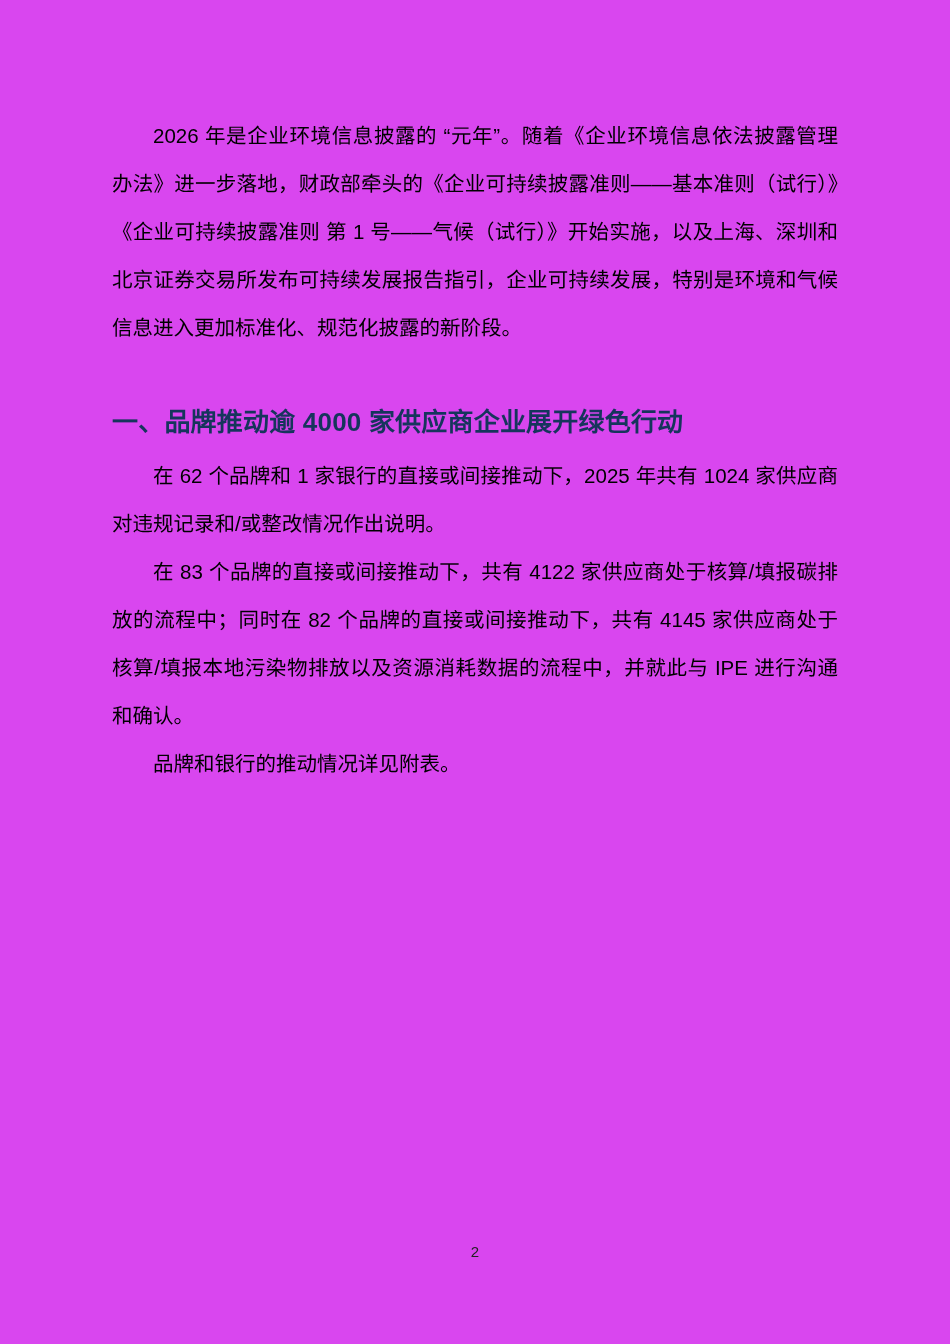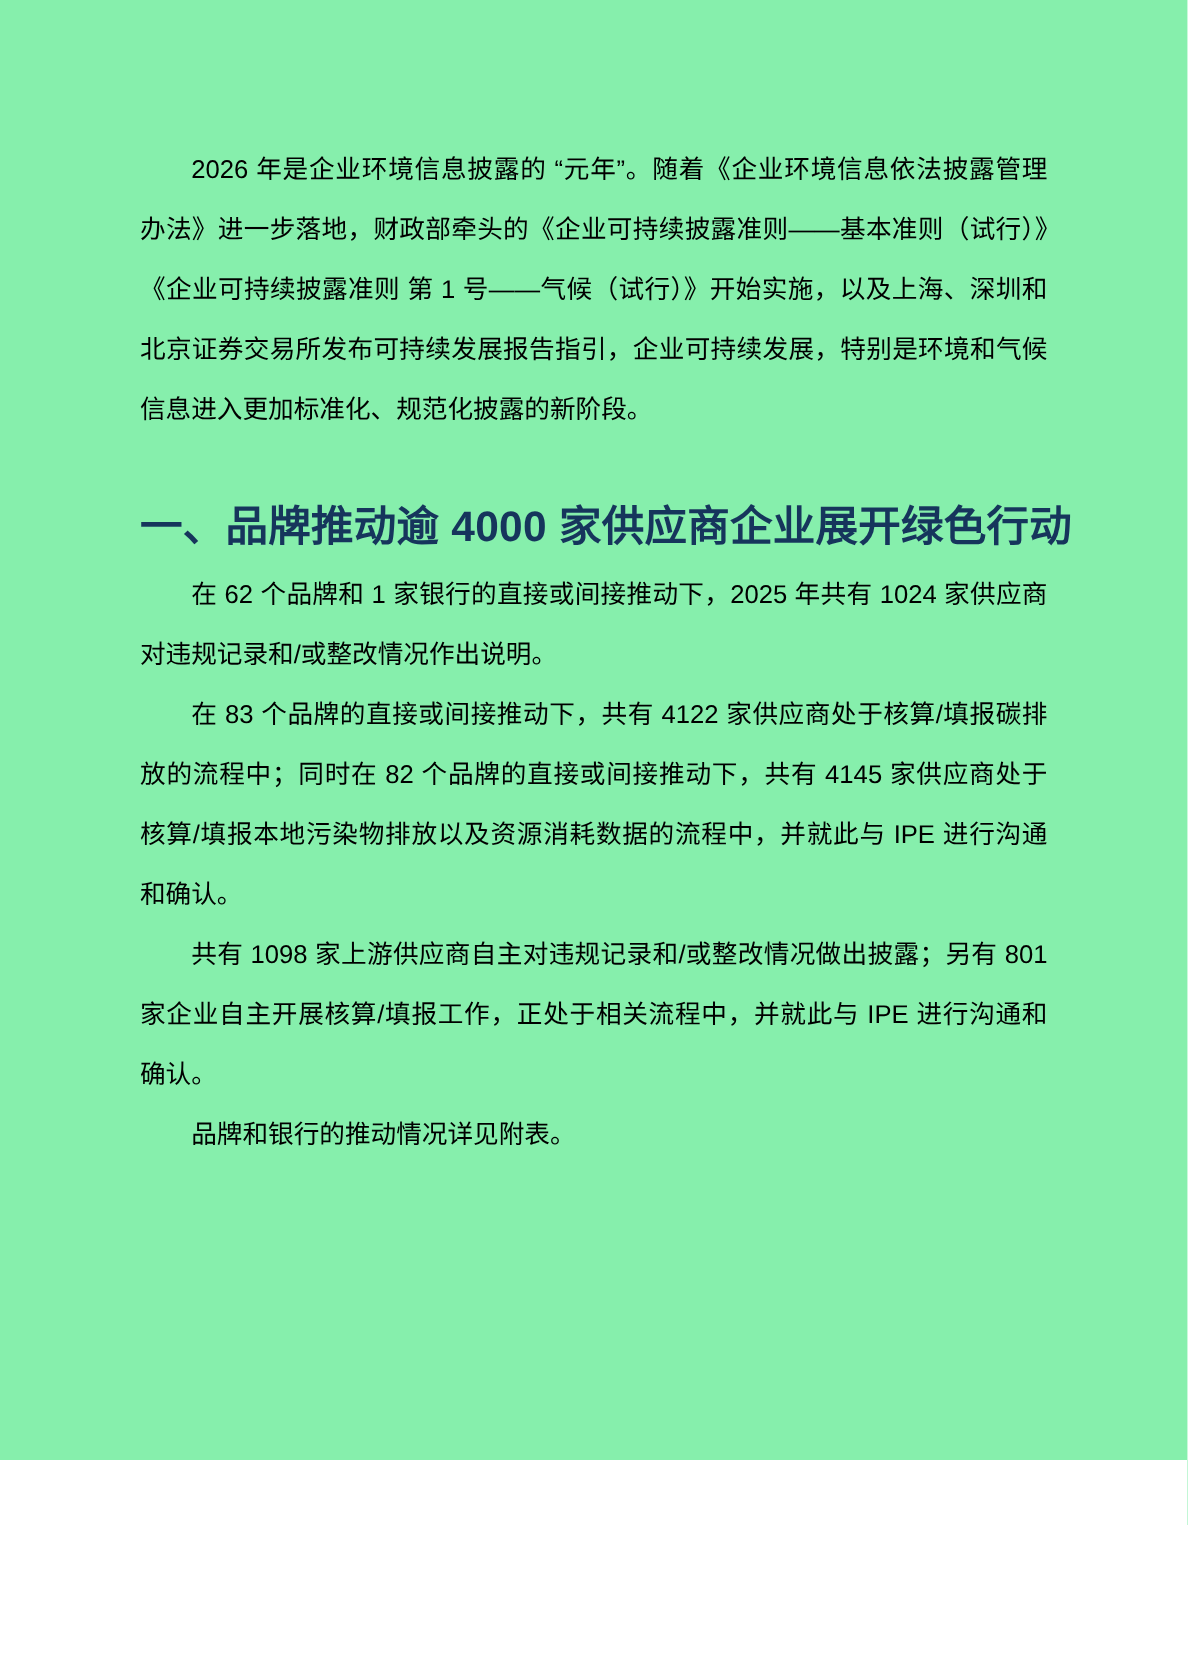--- a/index.html
+++ b/index.html
@@ -10,22 +10,22 @@
   }
   body {
     font-family: "Liberation Sans", "DejaVu Sans", sans-serif;
     color: #000000;
     -webkit-font-smoothing: antialiased;
   }
 
   .page {
     position: relative;
     width: 950px;
-    height: 1168px;
-    background: #86efac;
+    height: 1344px;
+    background: #d946ef;
     overflow: hidden;
     box-sizing: border-box;
   }
 
   .page-body {
     position: absolute;
     left: 112px;
     top: 112px;
     width: 726px;
   }
@@ -43,21 +43,21 @@
     word-spacing: 0px;
     font-weight: 400;
   }
 
   .para + .para {
     margin-top: 0px;
   }
 
   
   .section-heading {
-    font-size: 34px;
+    font-size: 26px;
     line-height: 48px;
     font-weight: 700;
     color: #16355c;
     text-indent: 0;
     margin: 0;
     white-space: nowrap;
     letter-spacing: 0.2px;
   }
 
   .heading-gap-before { height: 46px; }
@@ -90,21 +90,20 @@
     <div class="heading-gap-before"></div>
 
     <h2 class="section-heading">一、品牌推动逾 4000 家供应商企业展开绿色行动</h2>
 
     <div class="heading-gap-after"></div>
 
     <p class="para">在 62 个品牌和 1 家银行的直接或间接推动下，2025 年共有 1024 家供应商对违规记录和/或整改情况作出说明。</p>
 
     <p class="para">在 83 个品牌的直接或间接推动下，共有 4122 家供应商处于核算/填报碳排放的流程中；同时在 82 个品牌的直接或间接推动下，共有 4145 家供应商处于核算/填报本地污染物排放以及资源消耗数据的流程中，并就此与 IPE 进行沟通和确认。</p>
 
-    <p class="para">共有 1098 家上游供应商自主对违规记录和/或整改情况做出披露；另有 801 家企业自主开展核算/填报工作，正处于相关流程中，并就此与 IPE 进行沟通和确认。</p>
 
     <p class="para">品牌和银行的推动情况详见附表。</p>
 
   </div>
 
   <div class="page-number">2</div>
 
 </div>
 
 </body></html>

